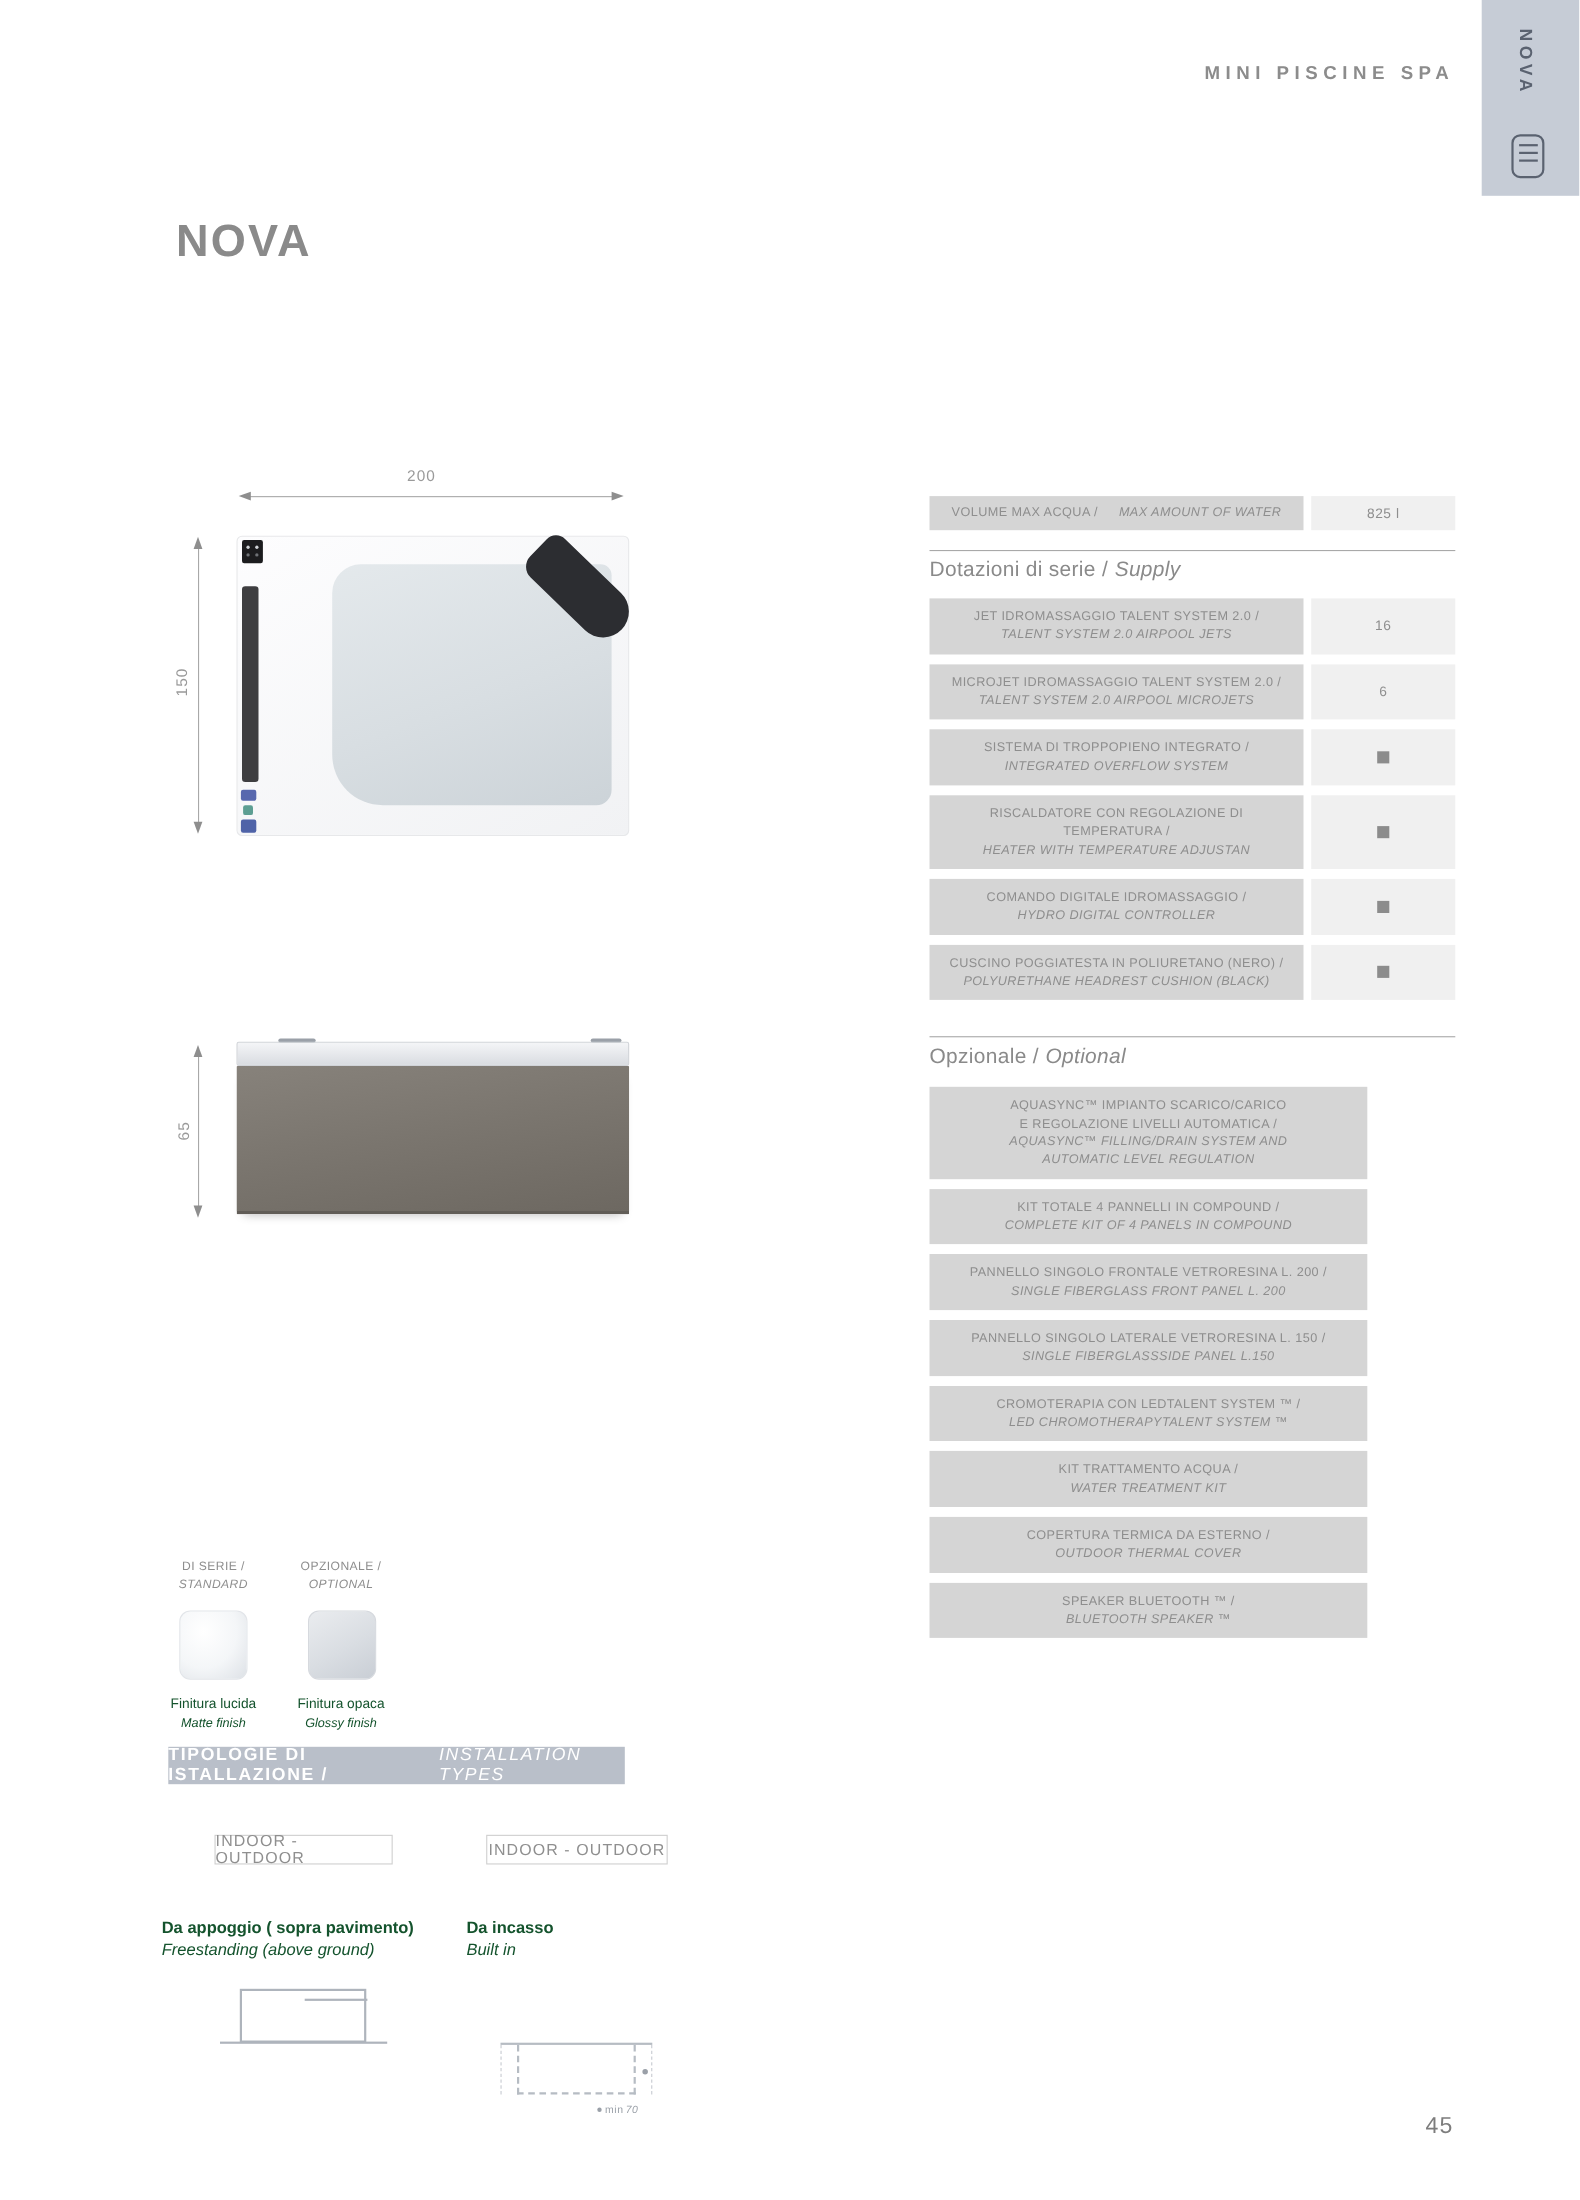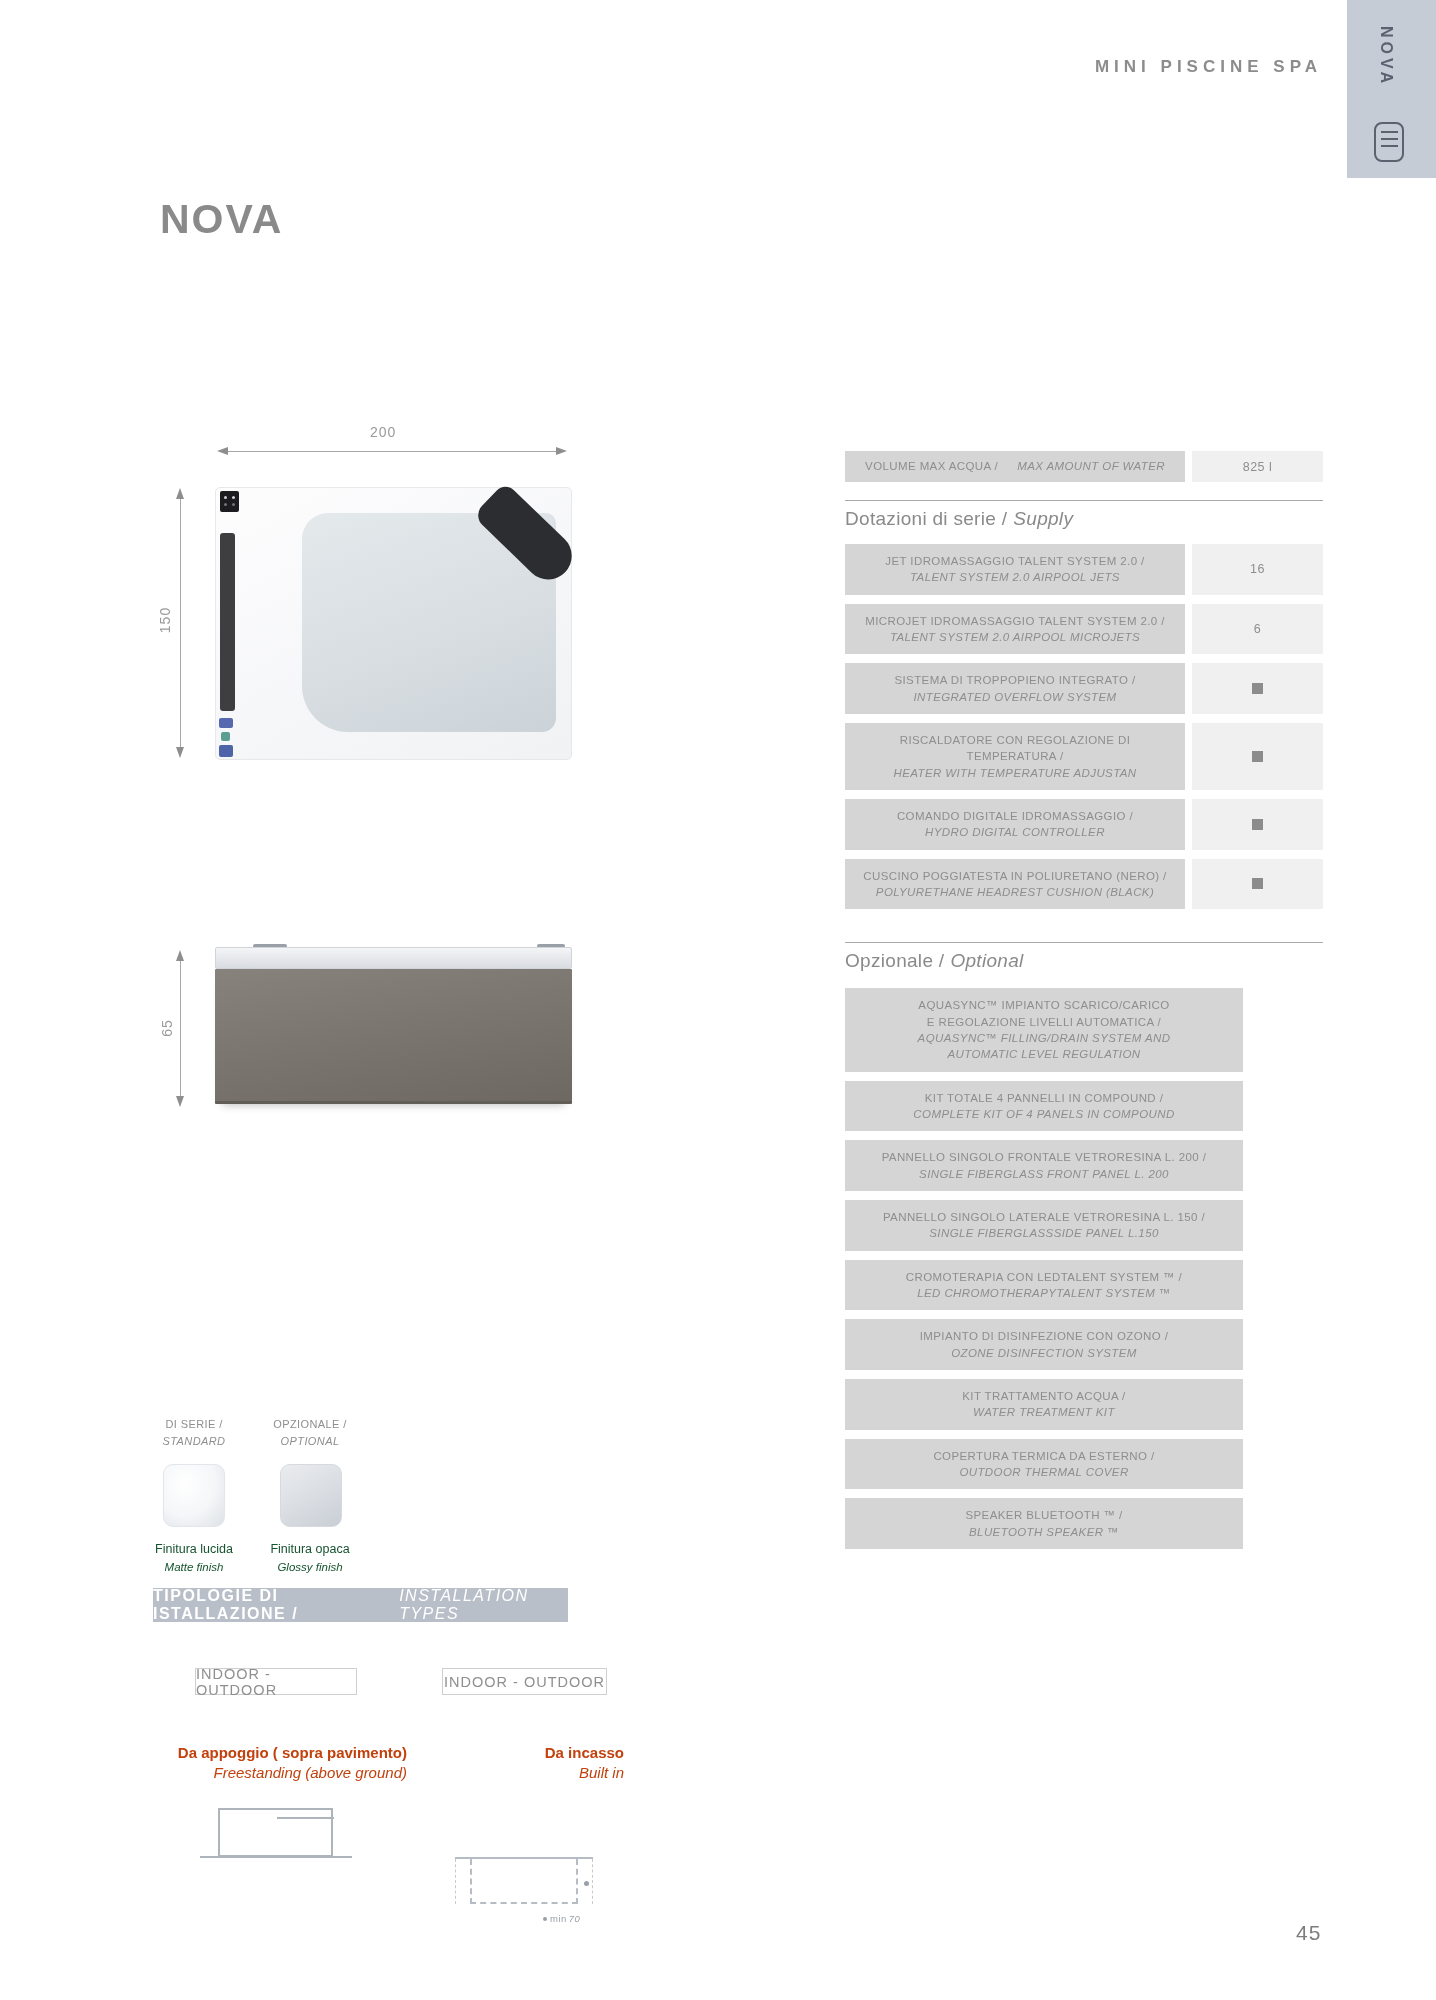--- a/index.html
+++ b/index.html
@@ -93,21 +93,21 @@
   .finish-caption .en{font-size:11.5px;}
 
   
   .banner{left:153px;top:1588px;width:415px;height:34px;background:#b9bfc9;color:#ffffff;
           display:flex;align-items:center;justify-content:center;font-size:16px;letter-spacing:1.5px;font-weight:600;}
   .banner .en{margin-left:7px;font-weight:500;}
   .badge{height:27px;border:1px solid #cfcfcf;display:flex;align-items:center;justify-content:center;
          font-size:14.5px;letter-spacing:1px;color:#8f8f8f;box-sizing:border-box;background:#fff;}
   .bd1{left:195px;top:1668px;width:162px;}
   .bd2{left:442px;top:1668px;width:165px;}
-  .inst-caption{text-align:right;font-size:15px;line-height:1.35;color:#c2410c;font-weight:700;}
+  .inst-caption{text-align:left;font-size:15px;line-height:1.35;color:#14532d;font-weight:700;}
   .inst-caption .en{display:block;font-weight:400;}
   .ic1{left:147px;top:1743px;width:260px;}
   .ic2{left:424px;top:1743px;width:200px;}
 
   
   .ground{left:200px;top:1856px;width:152px;height:2px;background:#aeb4bc;}
   .fs-rect{left:218px;top:1808px;width:115px;height:49px;border:2px solid #aeb4bc;box-sizing:border-box;background:#fff;}
   .fs-water{left:277px;top:1817px;width:57px;height:2px;background:#aeb4bc;}
   .bi-top{left:455px;top:1857px;width:138px;height:2px;background:#b6bcc3;}
   .bi-box{left:470px;top:1859px;width:108px;height:45px;border-left:2px dashed #b6bcc3;
@@ -270,26 +270,20 @@
           </div>
         </div>
         <div class="spec-row optional-row">
           <div class="cell cell-label">
             <div>CROMOTERAPIA CON LEDTALENT SYSTEM ™ /</div>
             <div class="en">LED CHROMOTHERAPYTALENT SYSTEM ™</div>
           </div>
         </div>
         <div class="spec-row optional-row">
           <div class="cell cell-label">
-            <div>IMPIANTO DI DISINFEZIONE CON OZONO /</div>
-            <div class="en">OZONE DISINFECTION SYSTEM</div>
-          </div>
-        </div>
-        <div class="spec-row optional-row">
-          <div class="cell cell-label">
             <div>KIT TRATTAMENTO ACQUA /</div>
             <div class="en">WATER TREATMENT KIT</div>
           </div>
         </div>
         <div class="spec-row optional-row">
           <div class="cell cell-label">
             <div>COPERTURA TERMICA DA ESTERNO /</div>
             <div class="en">OUTDOOR THERMAL COVER</div>
           </div>
         </div>

